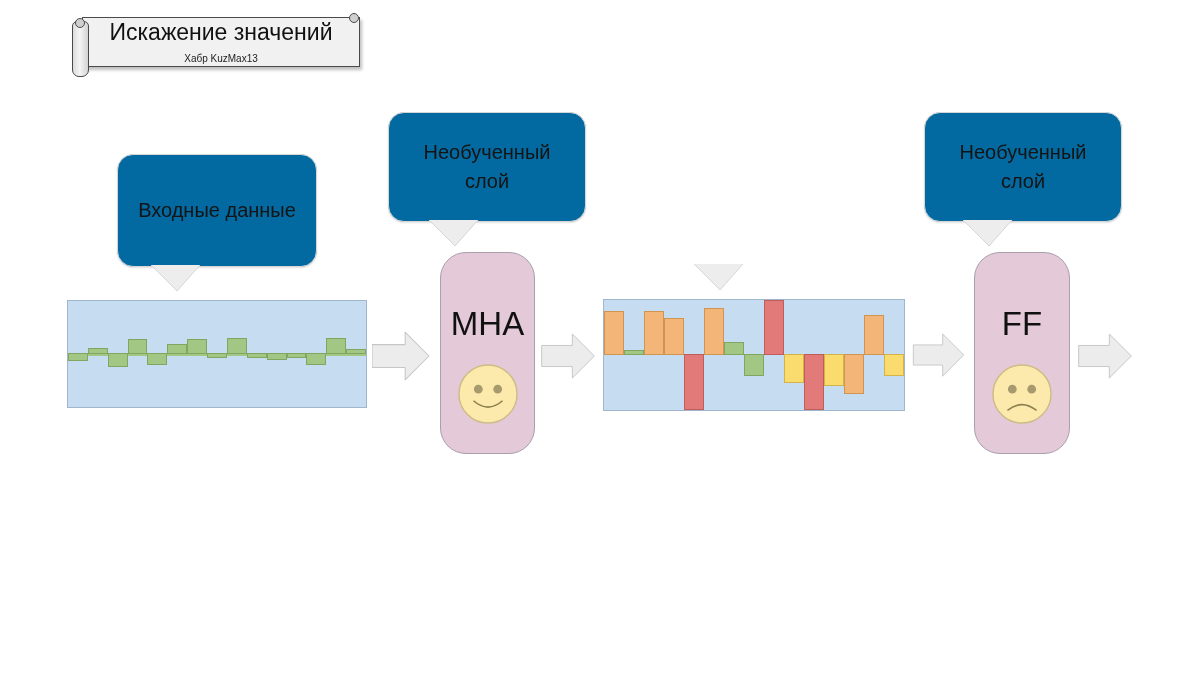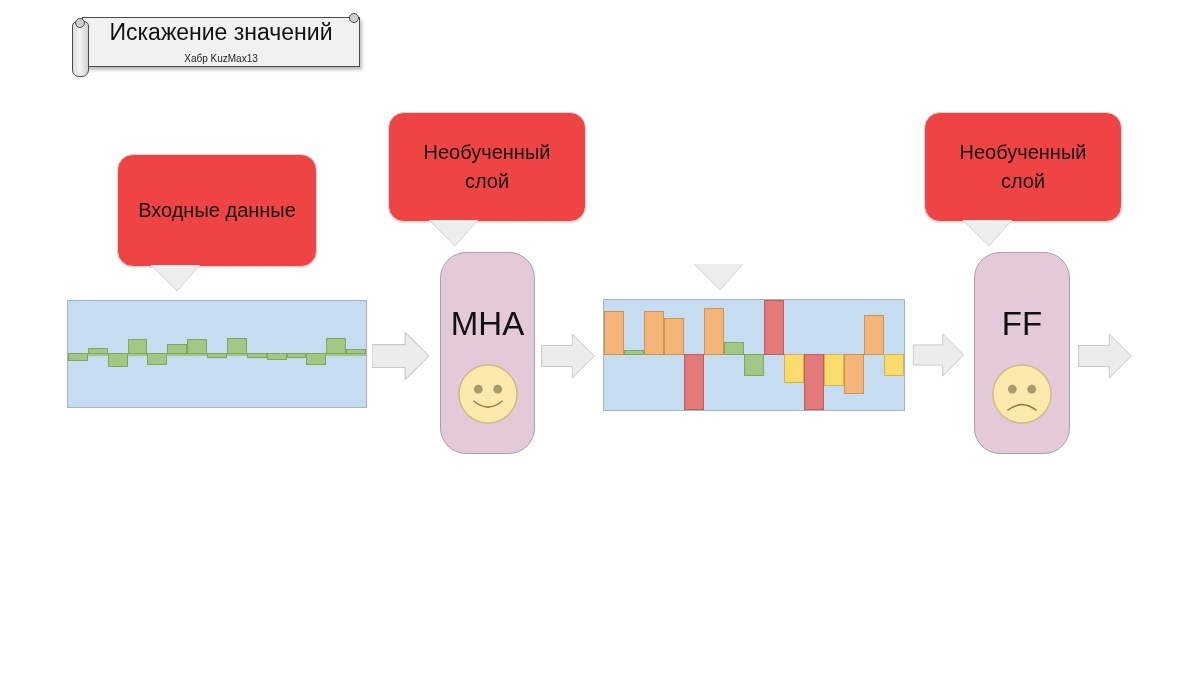--- a/index.html
+++ b/index.html
@@ -23,21 +23,21 @@
   .banner-knob{
     position:absolute;width:8px;height:8px;border-radius:50%;
     background:#cfcfcf;border:1px solid #4a4a4a;
   }
   .banner-knob.left{left:3px;top:6px;}
   .banner-knob.right{right:3px;top:1px;}
   .banner-title{font-size:23px;line-height:1.1;color:#111;}
   .banner-subtitle{font-size:10px;color:#222;margin-top:7px;}
   
   .bubble{
-    position:absolute;background:#ef4444;border:1px solid #d6d6d6;border-radius:16px;
+    position:absolute;background:#0369a1;border:1px solid #d6d6d6;border-radius:16px;
     box-shadow:0 1px 2px rgba(0,0,0,0.12);
     display:flex;align-items:center;justify-content:center;text-align:center;
     font-size:20px;line-height:1.45;color:#141414;padding:0 10px;box-sizing:border-box;
   }
   .tail{position:absolute;overflow:visible;}
   
   .chart{
     position:absolute;background:#c6dcf0;border:1px solid #9fb6ce;box-sizing:border-box;
     overflow:hidden;
   }

